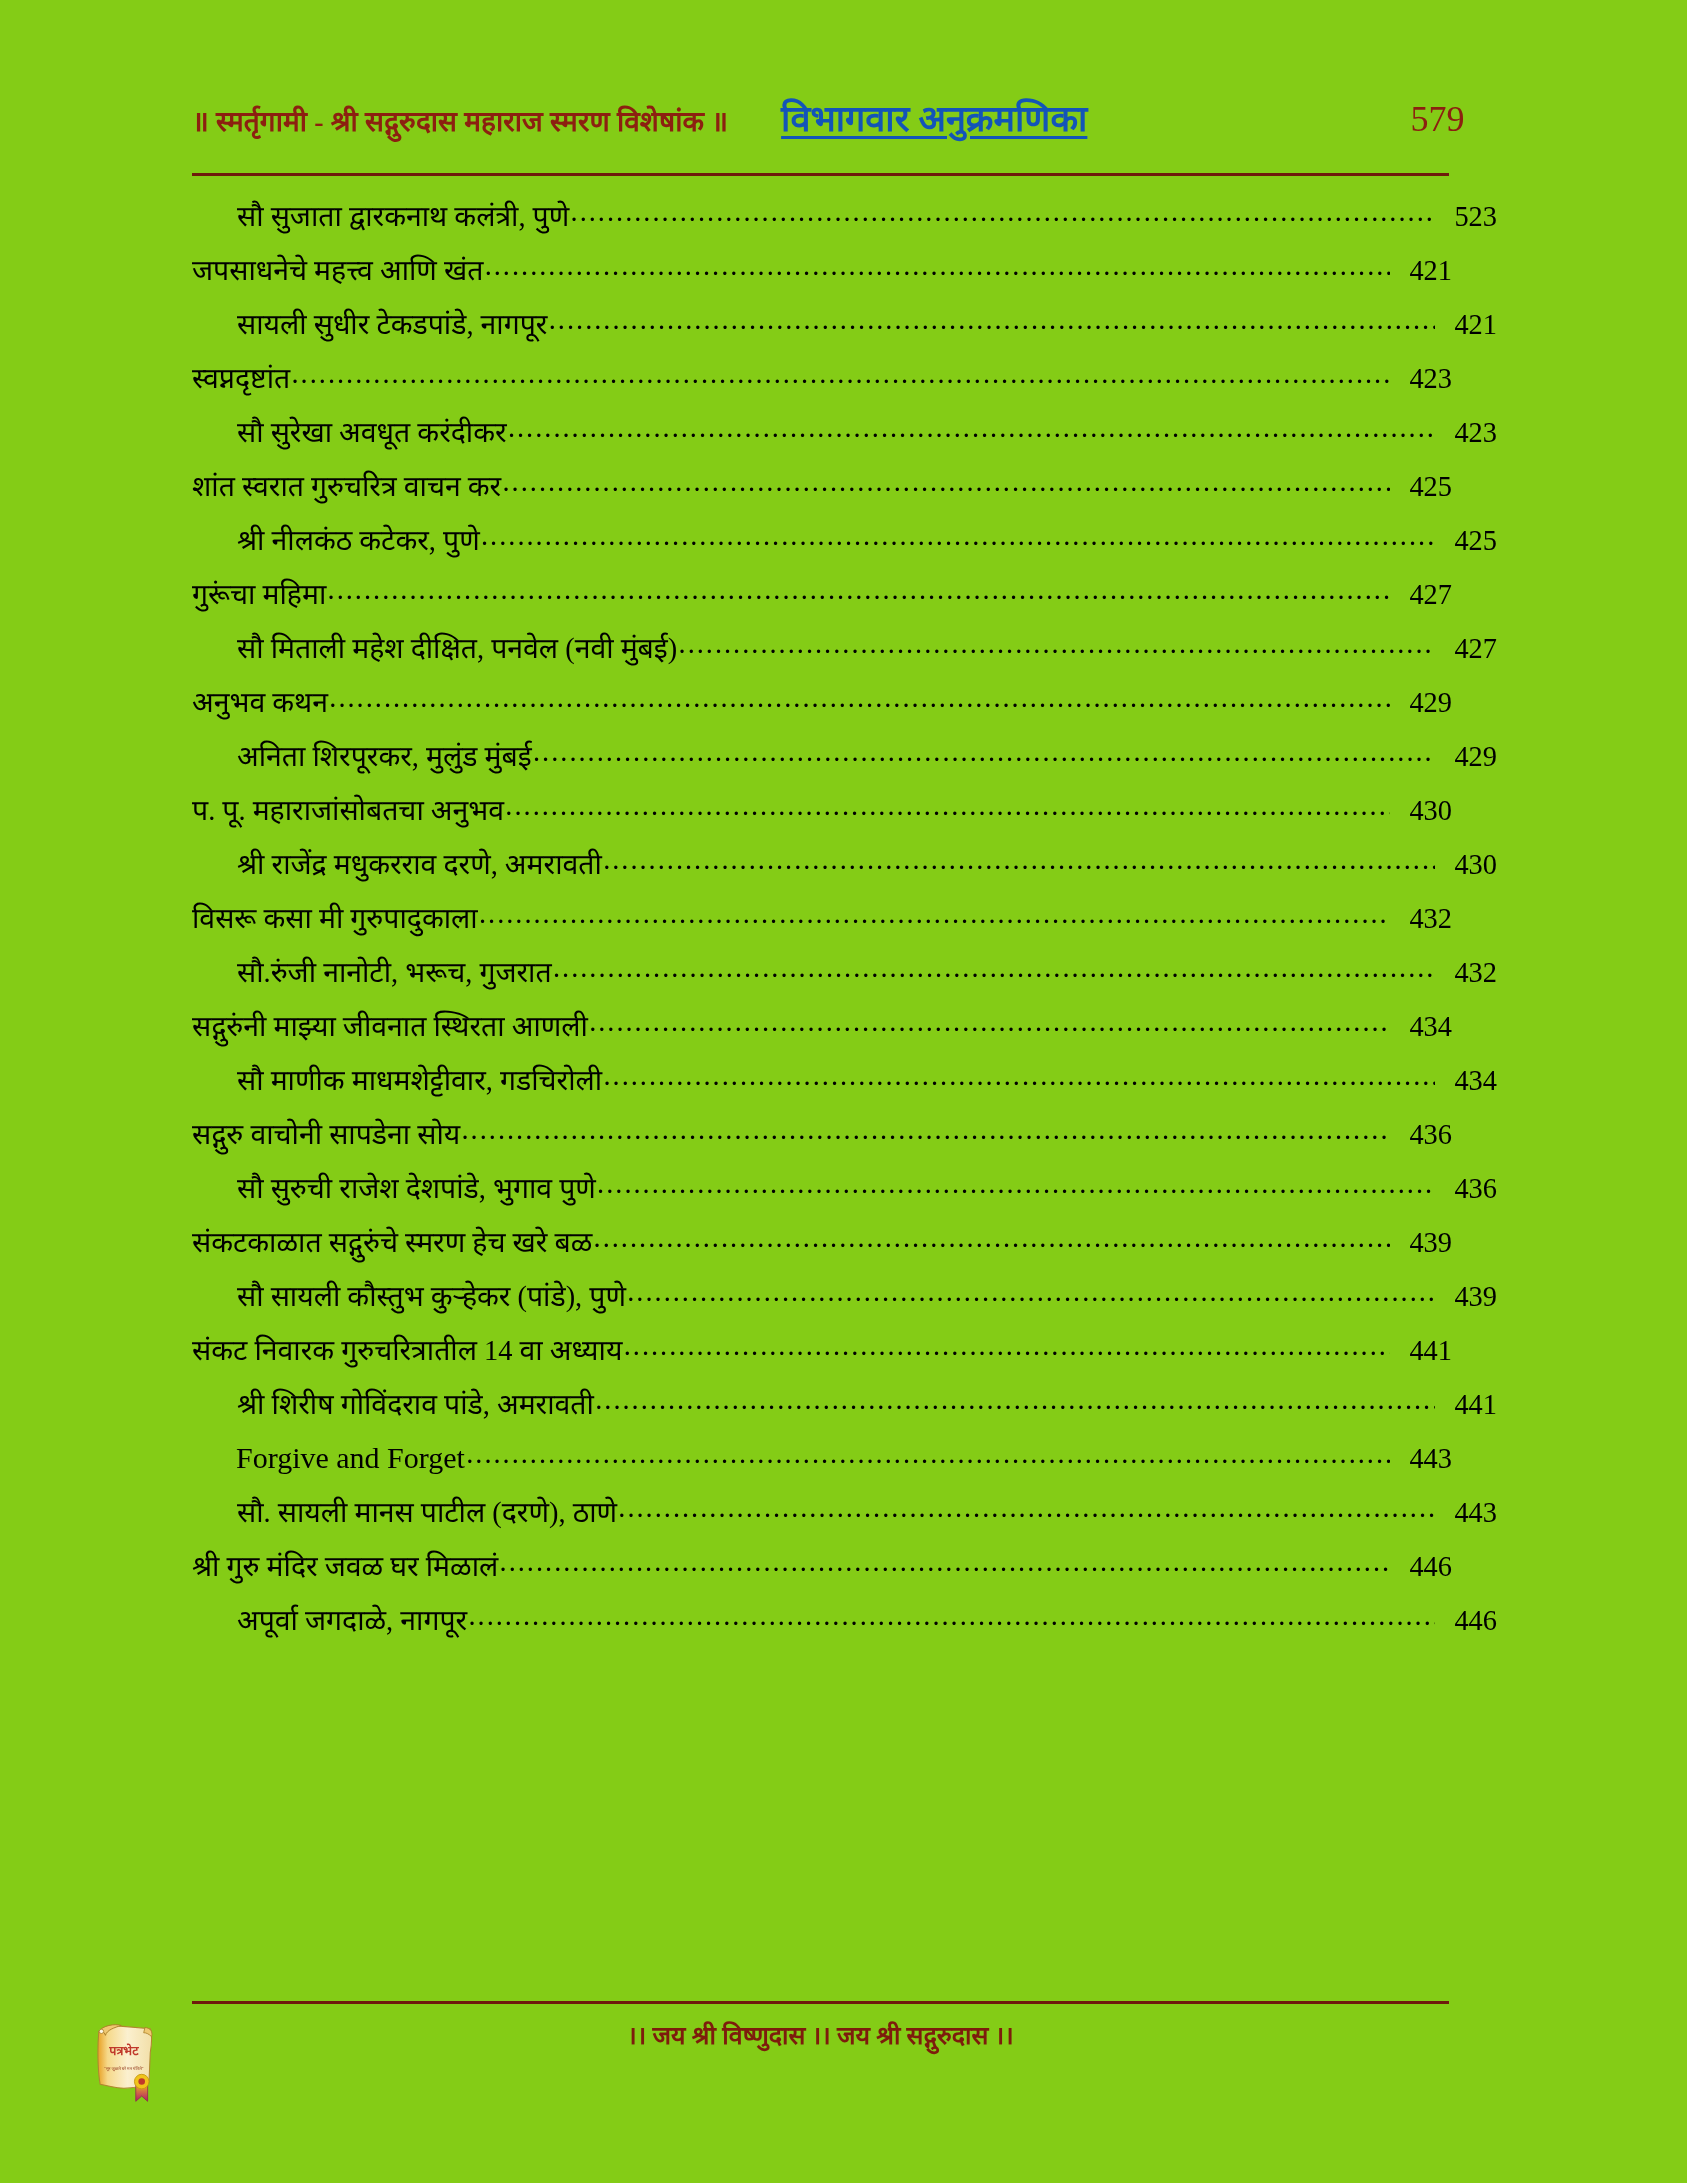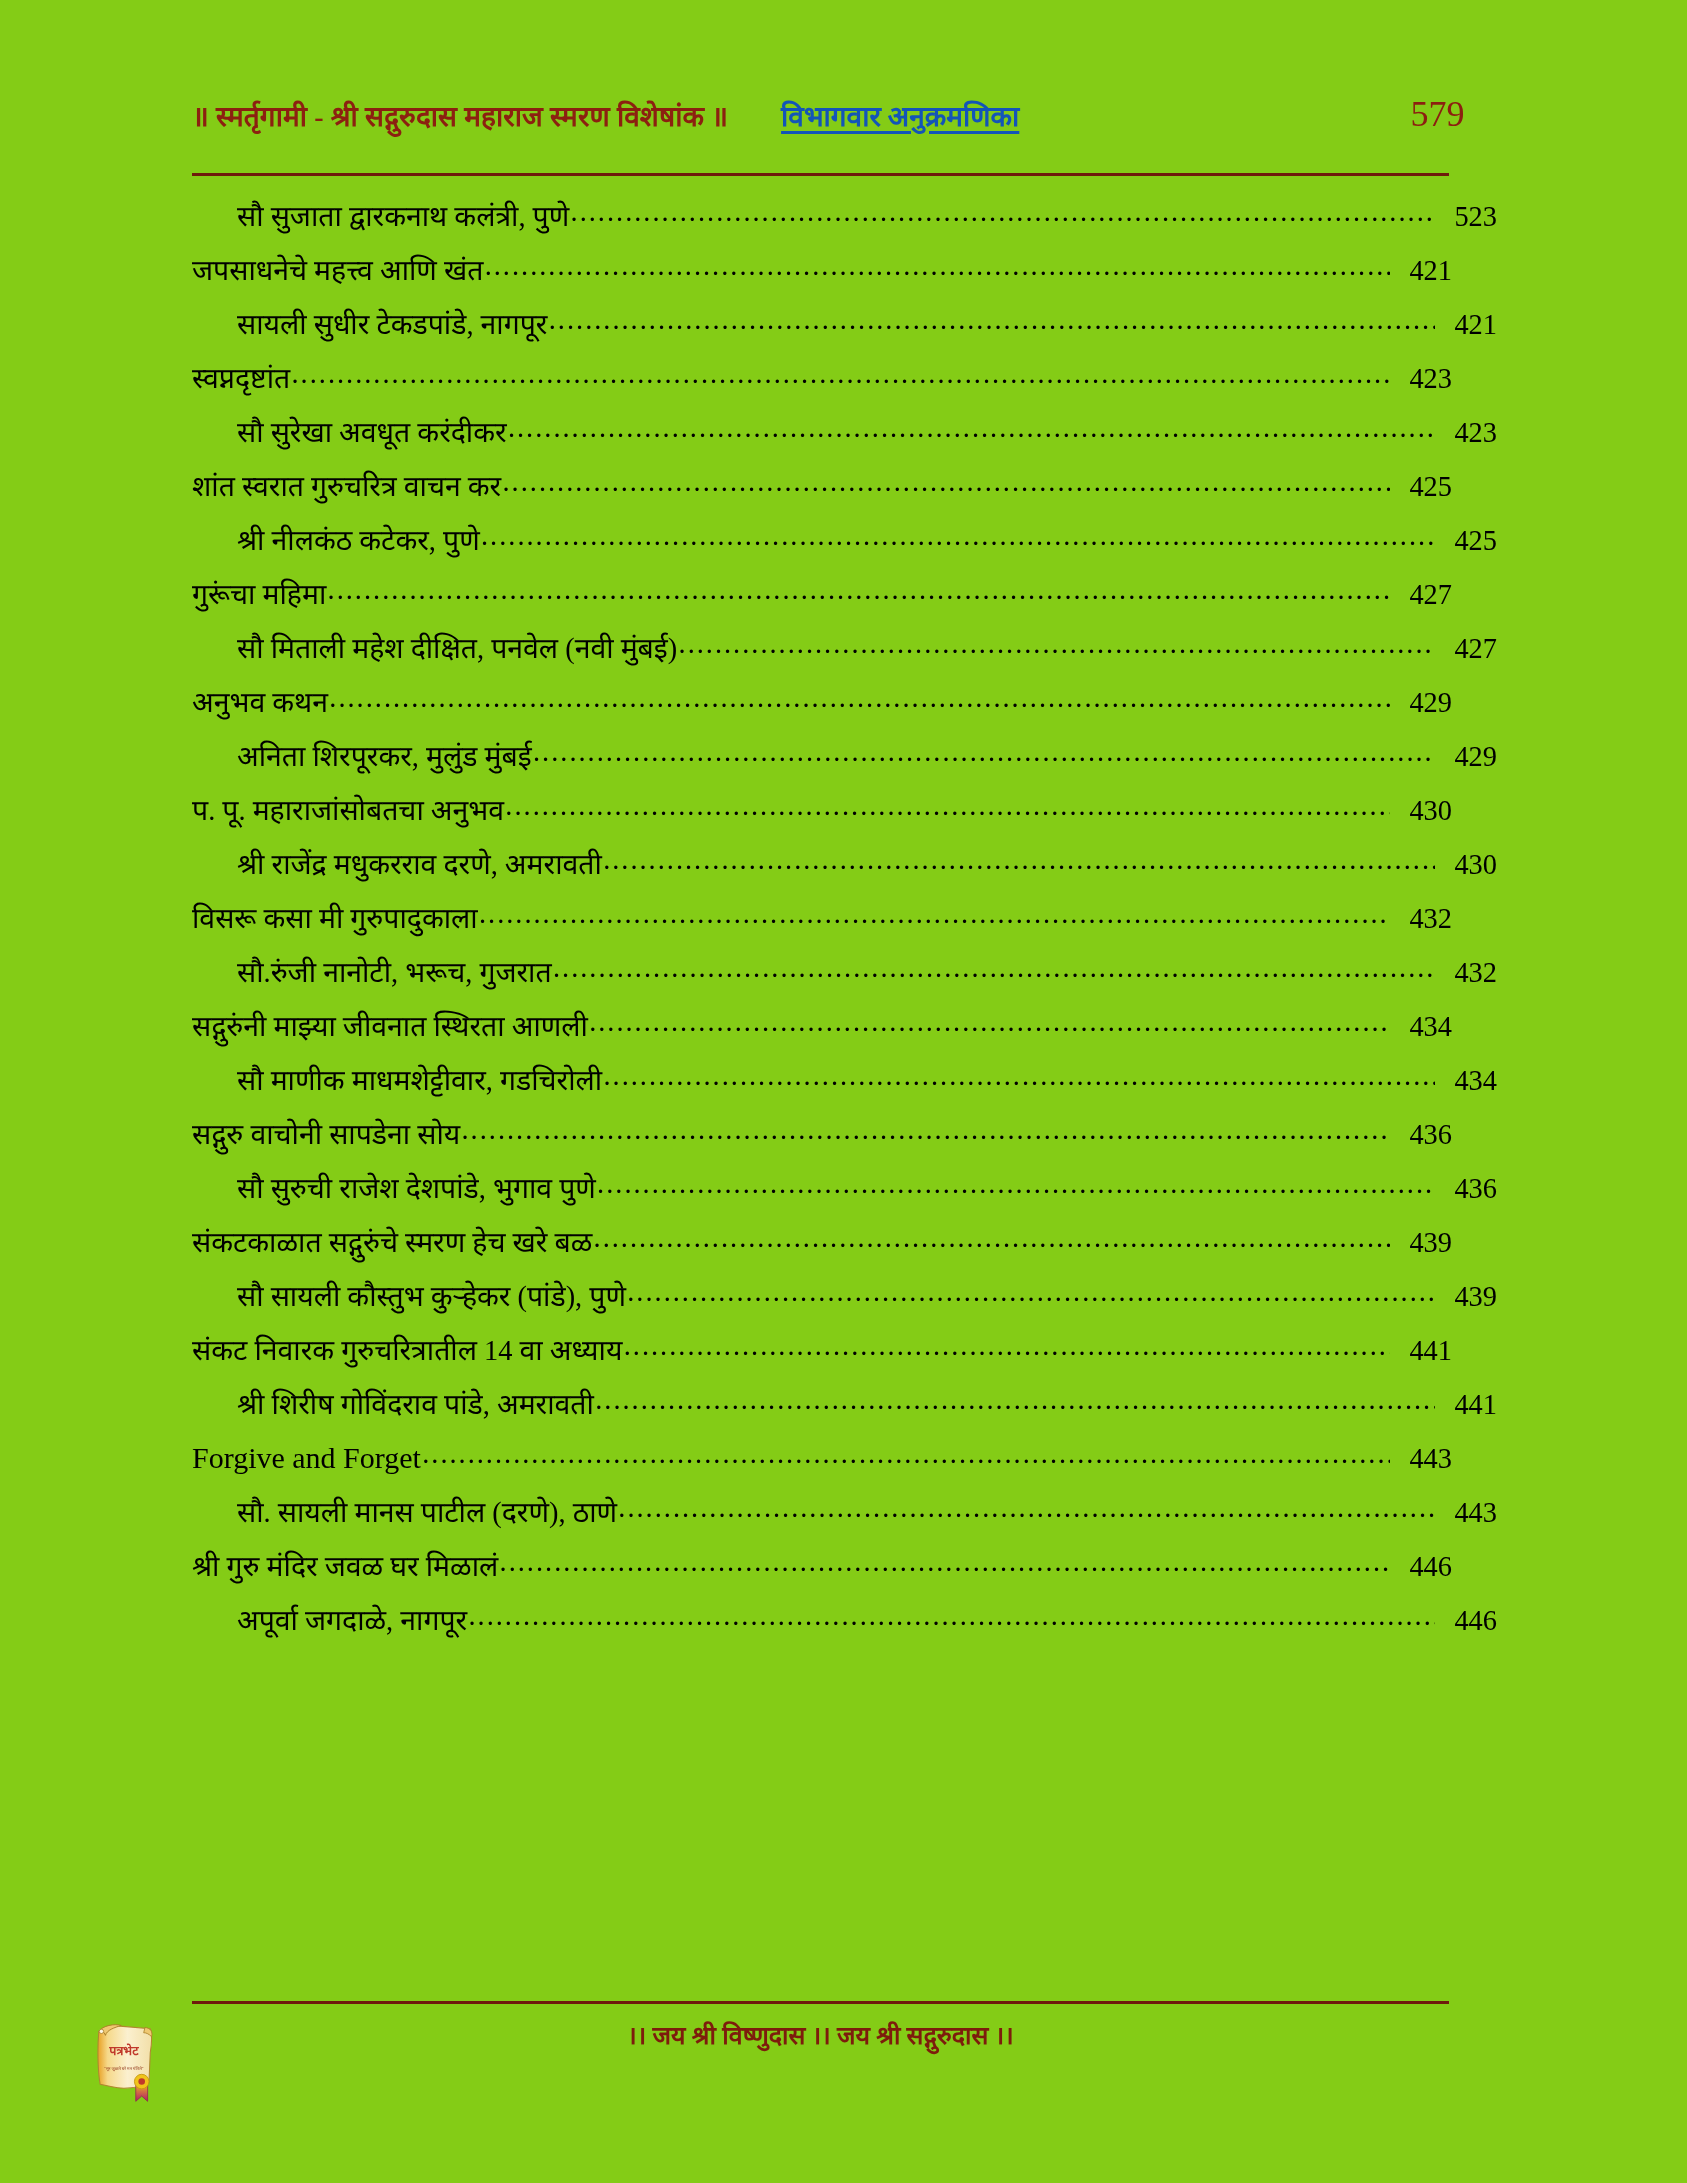--- a/index.html
+++ b/index.html
@@ -32,21 +32,21 @@
   }
   .header-left {
     color: #8c2010;
     font-size: 28px;
     font-weight: 700;
     letter-spacing: 0.1px;
     white-space: nowrap;
   }
   .header-mid {
     color: #1355b8;
-    font-size: 28px;
+    font-size: 36px;
     font-weight: 700;
     text-decoration: underline;
     text-decoration-thickness: 2.6px;
     text-underline-offset: 4.6px;
     white-space: nowrap;
     margin-left: 53px;
   }
   .header-right {
     color: #8c2010;
     font-size: 36px;
@@ -108,21 +108,21 @@
     white-space: nowrap;
   }
   .toc-page {
     flex: 0 0 auto;
     text-align: right;
     min-width: 61px;
     font-size: 28.4px;
   }
 
   
-  .toc-row.latin .toc-label { font-size: 30px; }
+  .toc-row.latin .toc-label { font-size: 30px; margin-left: 44px; }
 
   
   .rule-bottom {
     position: absolute;
     left: 192px;
     top: 2001px;
     width: 1257px;
     height: 3.3px;
     background: #6e1a0c;
   }

